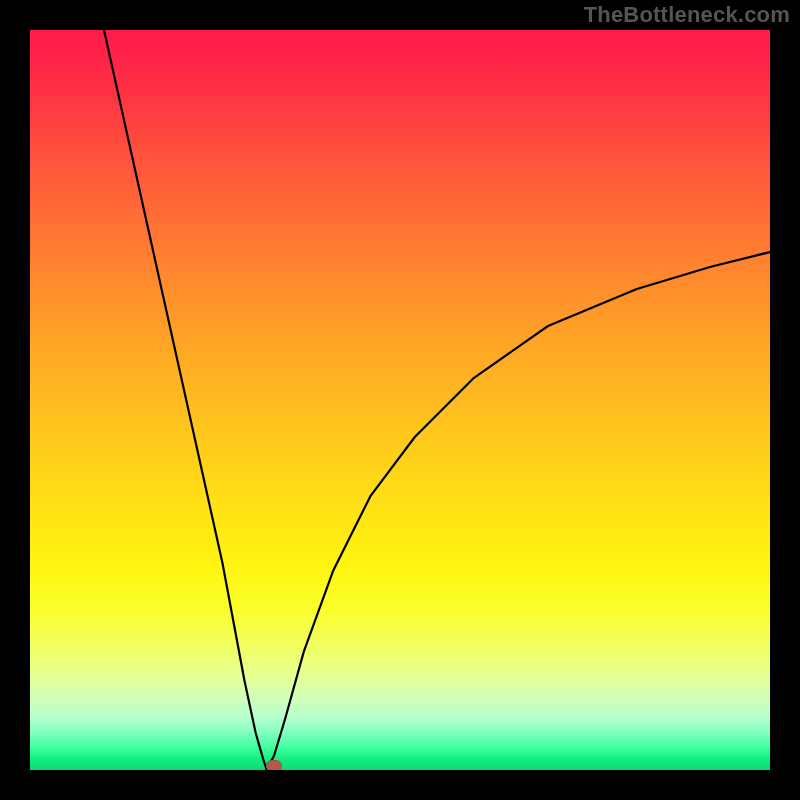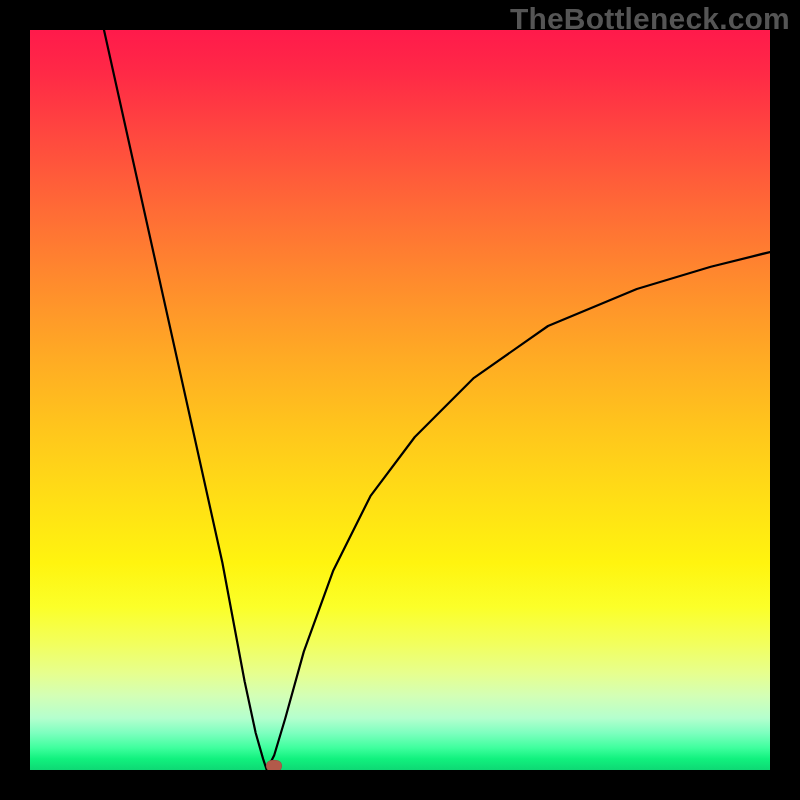--- a/index.html
+++ b/index.html
@@ -15,21 +15,21 @@
     position: relative;
     width: 800px;
     height: 800px;
     background: #000;
   }
   .watermark {
     position: absolute;
     top: 2px;
     right: 10px;
     color: #555;
-    font-size: 30px;
+    font-size: 22px;
     font-weight: 600;
     letter-spacing: 0.2px;
     z-index: 10;
   }
   .plot-area {
     position: absolute;
     left: 30px;
     top: 30px;
     width: 740px;
     height: 740px;

